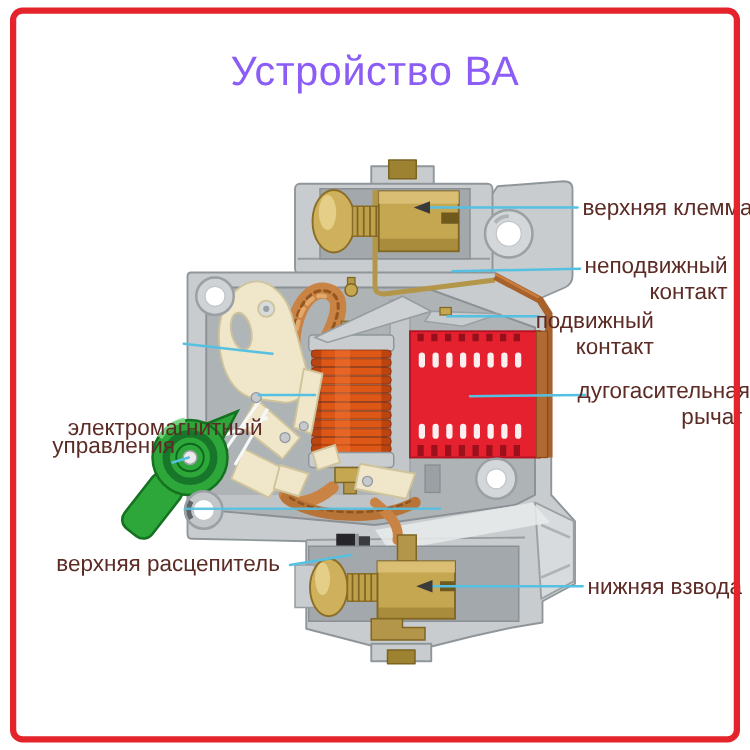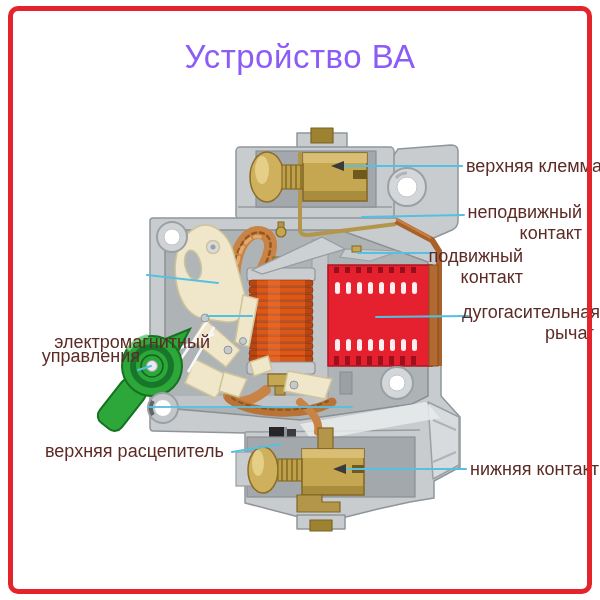--- a/index.html
+++ b/index.html
@@ -287,16 +287,16 @@
     <span>подвижный</span>
     <span>контакт</span>
   </div>
 
   <div class="lbl center" style="left:462px;top:302px;width:132px;">
     <span>дугогасительная</span>
     <span>рычаг</span>
   </div>
 
   <div class="lbl" style="left:470px;top:459px;">
-    <span>нижняя контакт</span>
+    <span>нижняя взвода</span>
   </div>
 
 </div>
 
 </body></html>

